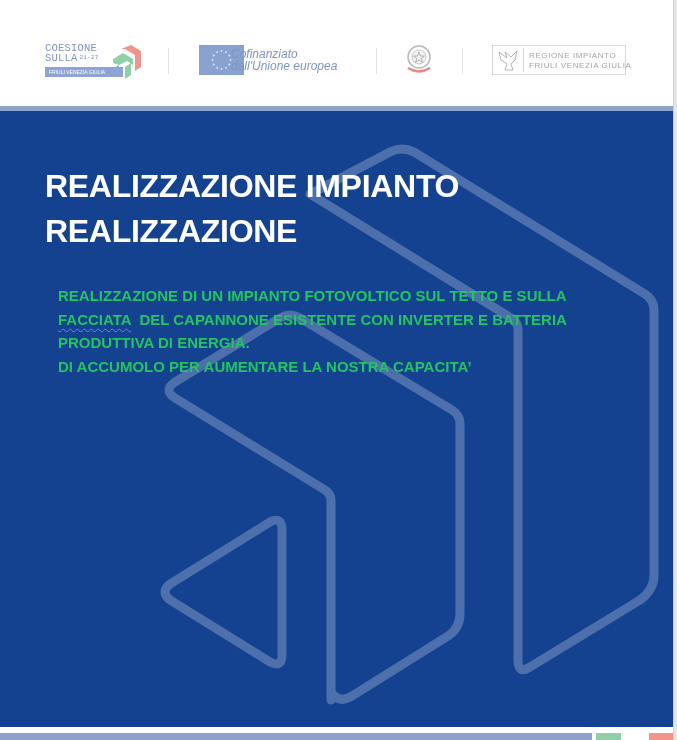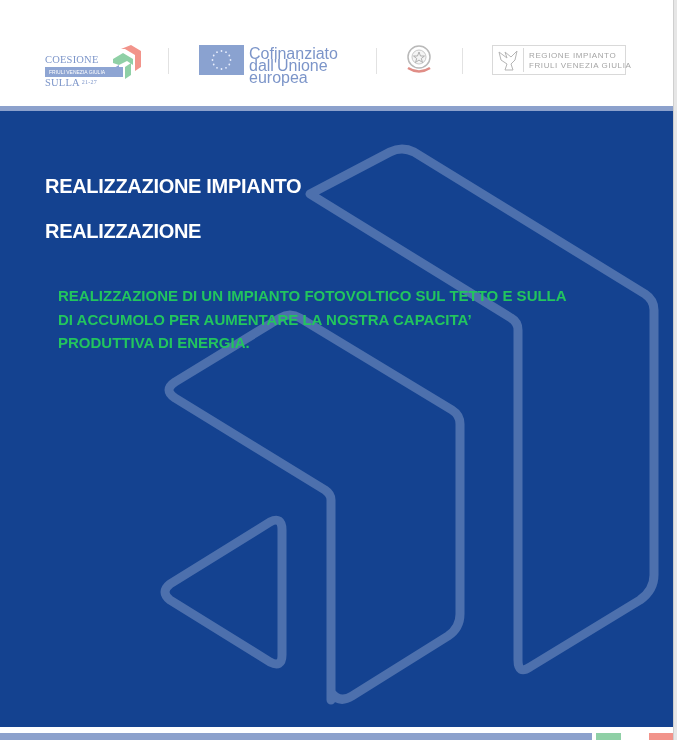--- a/index.html
+++ b/index.html
@@ -15,57 +15,57 @@
   }
   .right-edge {
     position: absolute; left: 673px; top: 0; width: 4px; height: 740px;
     background: #e6e6e6; border-left: 1px solid #cfcfcf;
   }
   
   .header { position: absolute; left: 0; top: 0; width: 673px; height: 105px; }
   .logo { position: absolute; }
   .coesione { left: 45px; top: 43px; width: 100px; height: 36px; }
   .coesione .t1, .coesione .t2 {
-    font-family: Liberation Serif, serif; font-size: 10.5px; line-height: 10px;
-    color: #7c95c9; letter-spacing: 0.2px; margin-top: 12px;
+    font-family: Liberation Mono, monospace; font-size: 10.5px; line-height: 10px;
+    color: #7c95c9; letter-spacing: 0.2px;
   }
   .coesione .t2 span.yr { font-size: 6px; vertical-align: 2px; margin-left: 2px; }
   .coesione .band {
     position: absolute; left: 0; top: 24px; width: 78px; height: 10px;
     background: #8ea5d3; color: #ffffff; font-size: 5px; line-height: 10px;
     padding-left: 4px; box-sizing: border-box;
   }
   .coesione svg { position: absolute; left: 60px; top: 2px; }
   .sep { position: absolute; top: 48px; width: 1px; height: 26px; background: #e2e2e2; }
   .eu { left: 199px; top: 45px; }
   .eu .flag {
     position: absolute; left: 0; top: 0; width: 45px; height: 30px; background: #8aa2d0;
   }
   .eu .txt {
-    position: absolute; left: 50px; top: 3px; width: 130px;
-    font-size: 16px; line-height: 12px; color: #7c95c9;
+    position: absolute; left: 32px; top: 3px; width: 130px;
+    font-size: 12px; line-height: 12px; color: #7c95c9; font-style: italic;
   }
   .emblem { left: 405px; top: 44px; }
   .fvg { left: 492px; top: 45px; width: 134px; height: 30px; border: 1px solid #d9d9d9; box-sizing: border-box; }
   .fvg .eagle { position: absolute; left: 2px; top: 2px; width: 28px; height: 24px; border-right: 1px solid #d9d9d9; }
   .fvg .txt {
     position: absolute; left: 36px; top: 5px; font-size: 8px; line-height: 10px;
     color: #a5a5a5; letter-spacing: 0.6px; white-space: nowrap;
   }
   
   .top-stripe { position: absolute; left: 0; top: 106px; width: 673px; height: 5px; background: #8ca1cc; }
   .hero {
     position: absolute; left: 0; top: 111px; width: 673px; height: 616px;
     background: #144290; overflow: hidden;
   }
   .hero svg.deco { position: absolute; left: 0; top: -111px; }
   .title {
     position: absolute; left: 45px; top: 53px; width: 520px;
     font-family: "Liberation Sans", sans-serif; font-weight: bold;
-    font-size: 20px; line-height: 45px; color: #ffffff; letter-spacing: -0.3px;
+    font-size: 32px; line-height: 45px; color: #ffffff; letter-spacing: -0.3px;
   }
   .desc {
     position: absolute; left: 58px; top: 173px; width: 590px;
     font-family: "Liberation Sans", sans-serif; font-weight: bold;
     font-size: 15px; line-height: 23.5px; color: #22c55e;
   }
   .desc .l { display: block; white-space: pre; }
   .desc .sq { text-decoration: underline wavy #5b8de0; text-decoration-thickness: 1px; text-underline-offset: 3px; }
   
   .foot-blue { position: absolute; left: 0; top: 733px; width: 592px; height: 7px; background: #8ca1cc; }
@@ -154,22 +154,23 @@
       </g>
     </svg>
 
     <div class="title">
       <div>REALIZZAZIONE IMPIANTO</div>
       <div>REALIZZAZIONE</div>
     </div>
 
     <div class="desc">
       <span class="l">REALIZZAZIONE DI UN IMPIANTO FOTOVOLTICO SUL TETTO E SULLA</span>
+      <span class="l"><span class="sq">FACCIATA</span><span>  DEL CAPANNONE ESISTENTE CON INVERTER E BATTERIA</span></span>
+      <span class="l">PRODUTTIVA DI ENERGIA.</span>
       <span class="l">DI ACCUMOLO PER AUMENTARE LA NOSTRA CAPACITA’</span>
-      <span class="l">PRODUTTIVA DI ENERGIA.</span>
     </div>
   </div>
 
   <div class="foot-blue"></div>
   <div class="foot-green"></div>
   <div class="foot-red"></div>
 </div>
 
 <div class="right-edge"></div>
 

